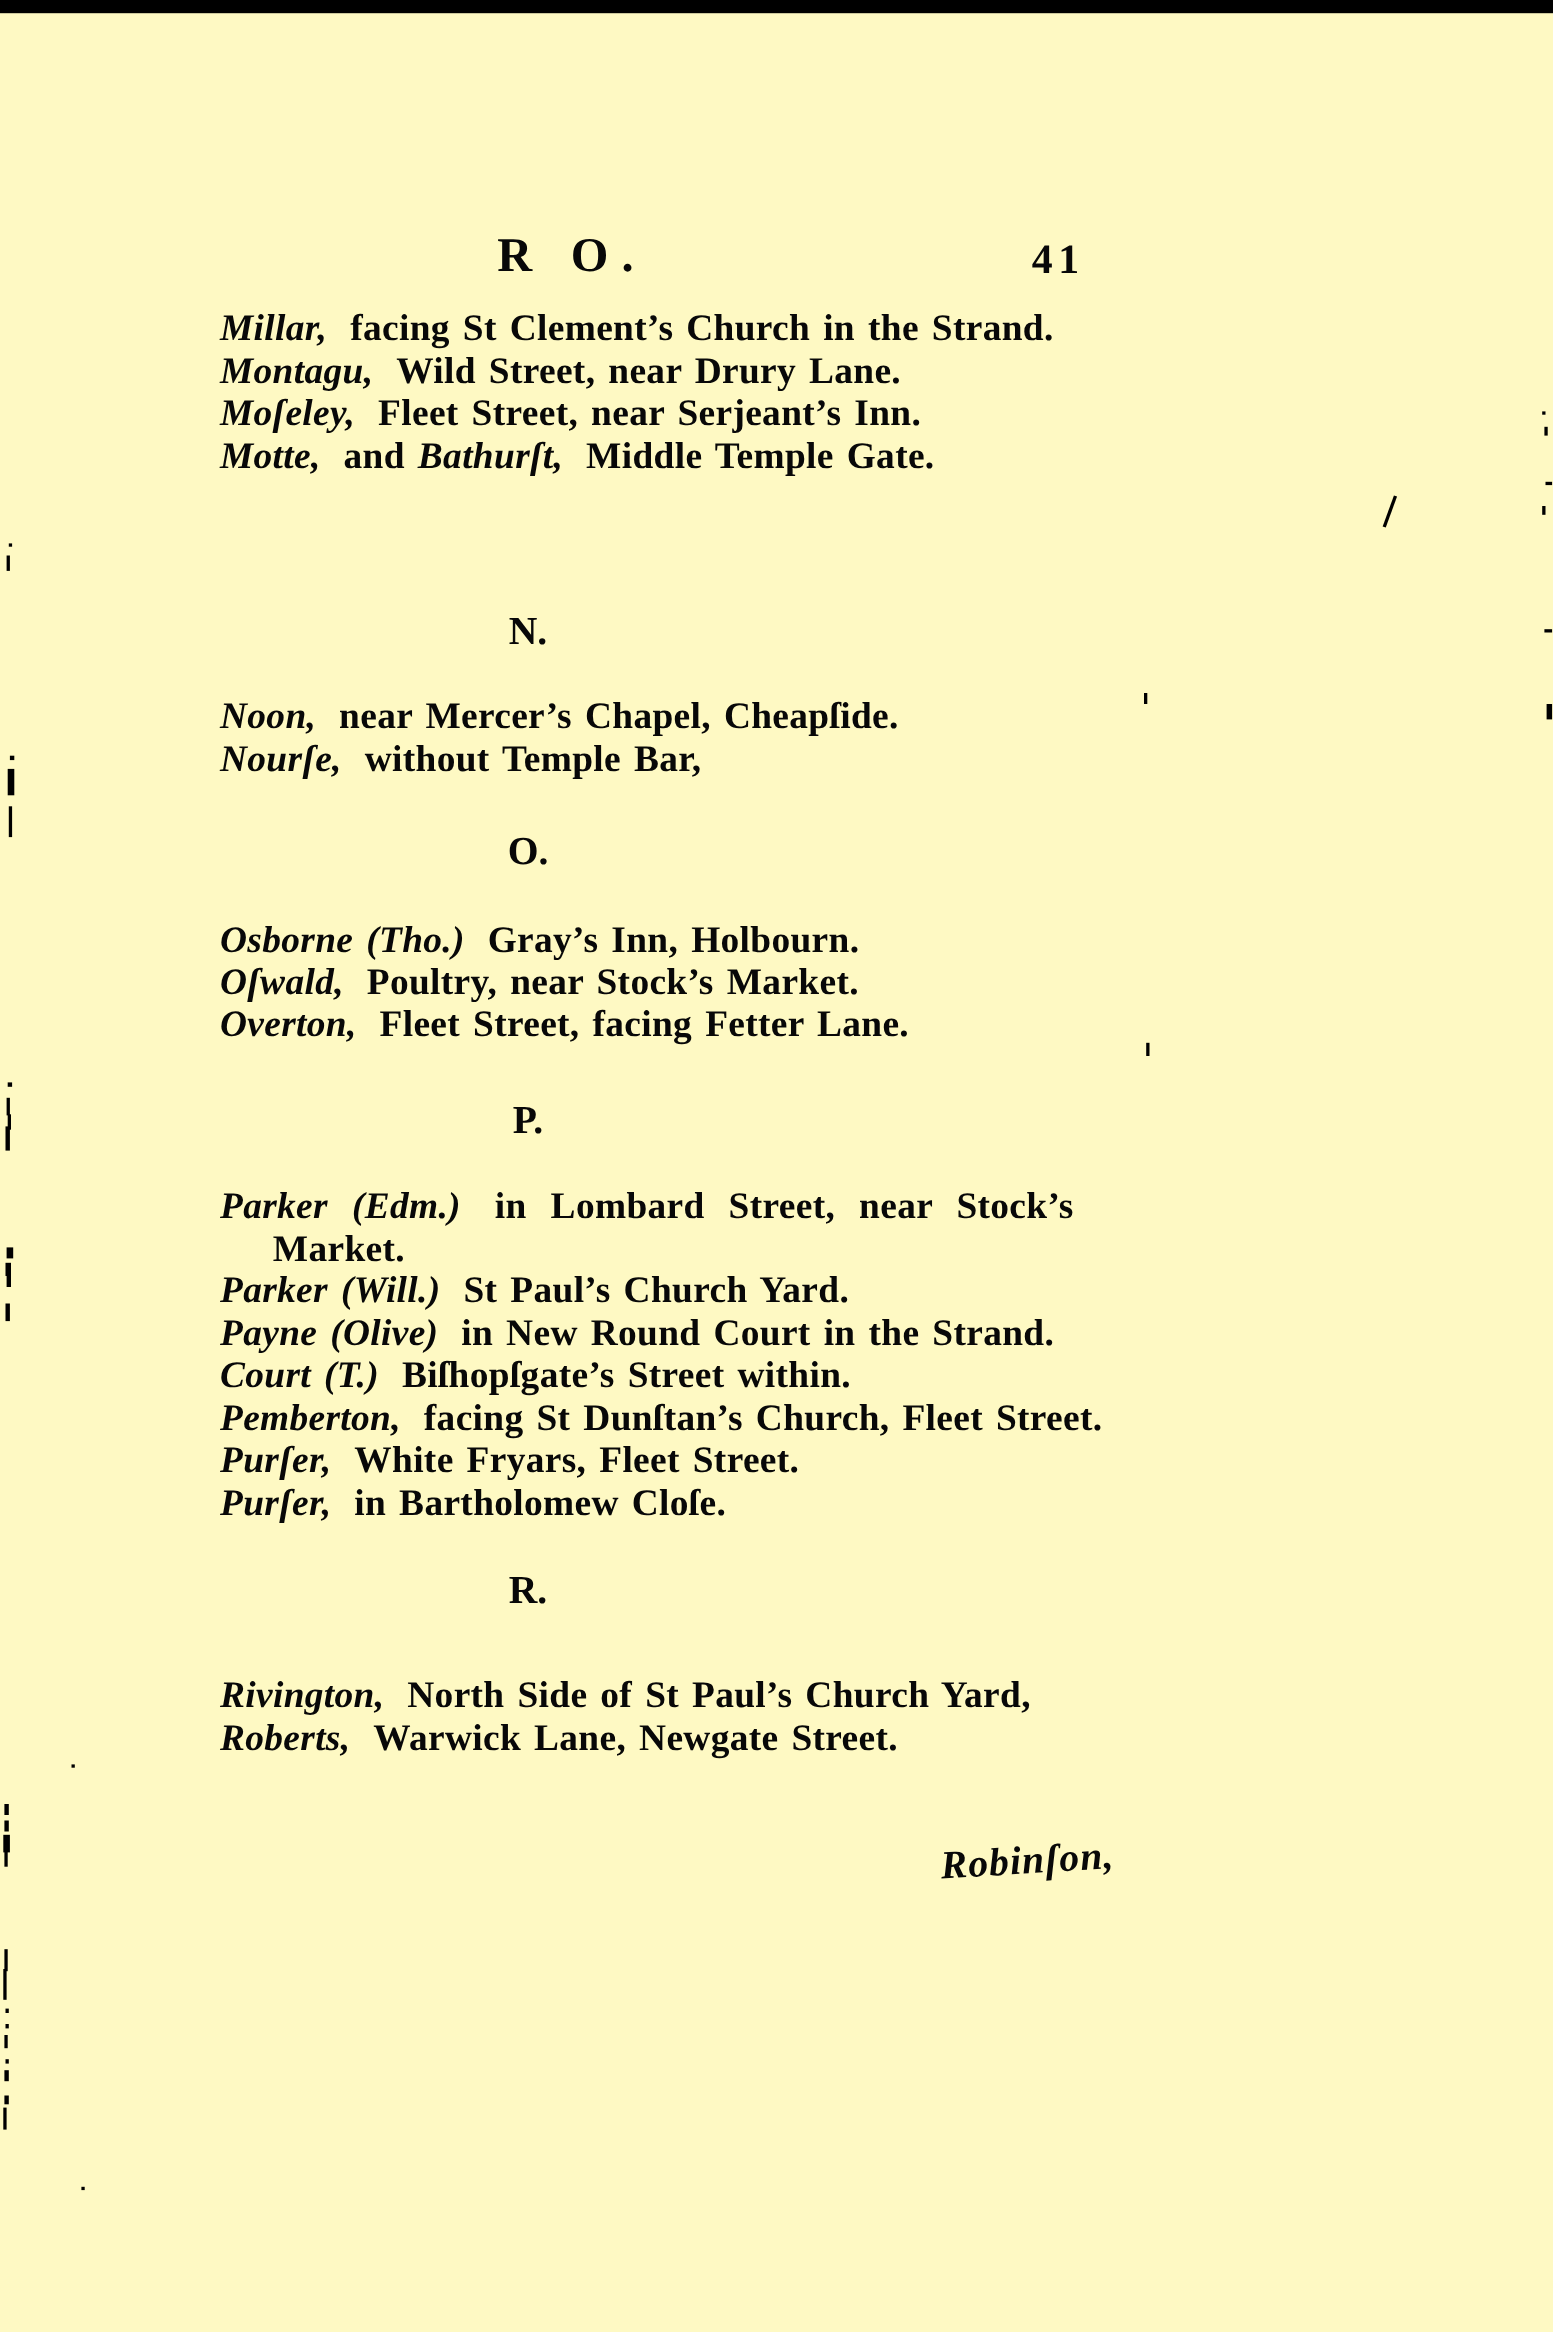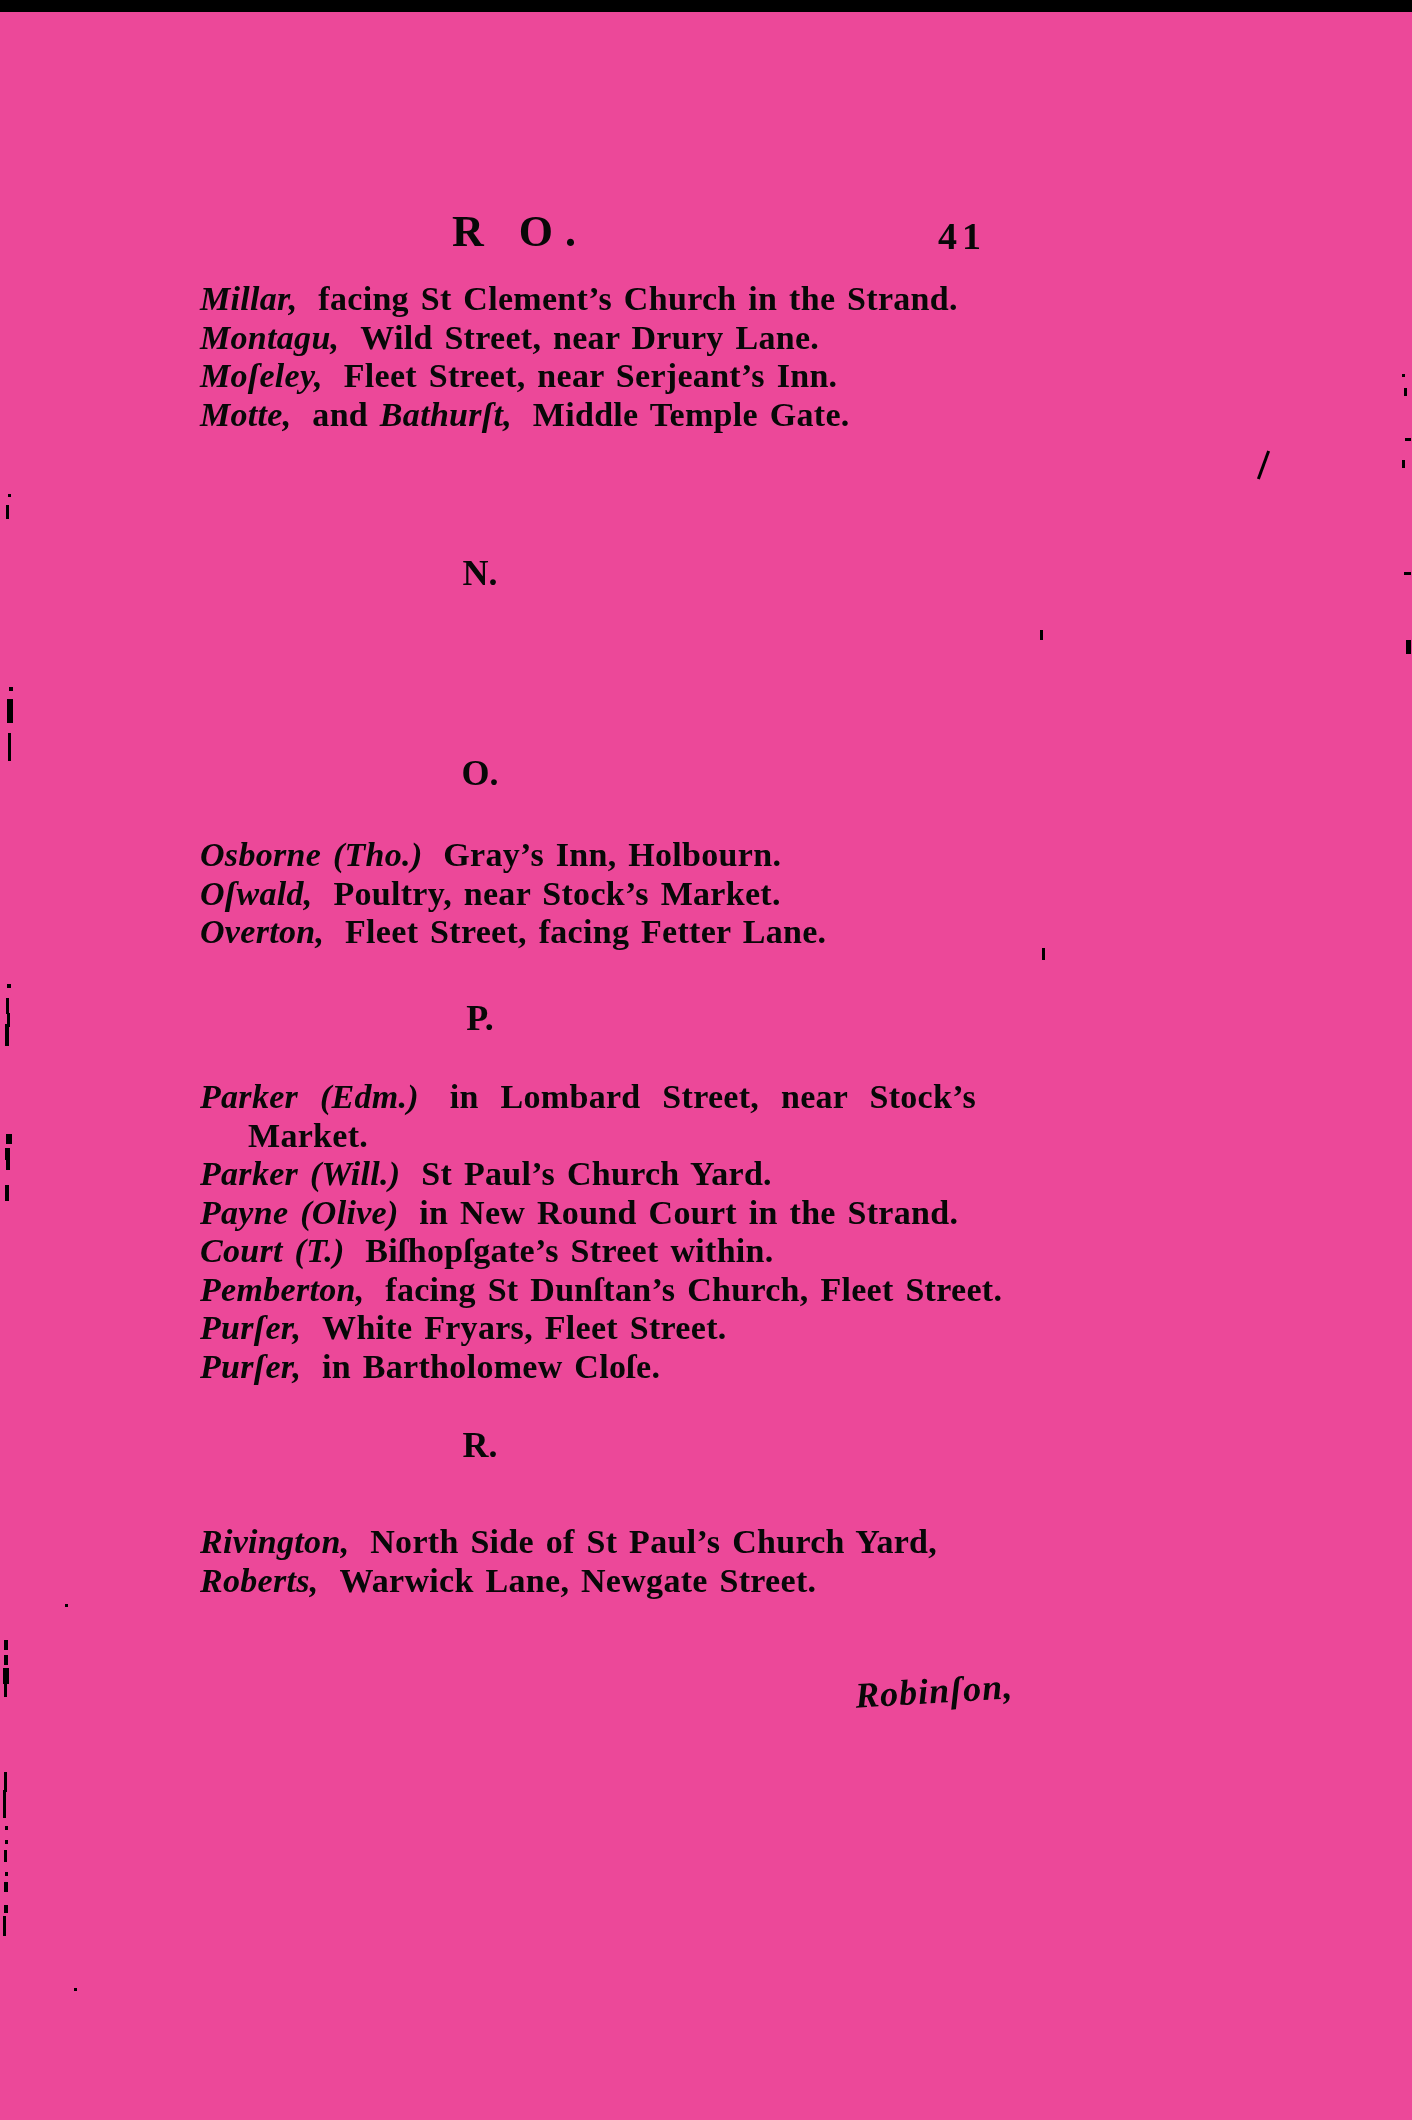--- a/index.html
+++ b/index.html
@@ -1,20 +1,20 @@
 <!DOCTYPE html>
 <html><head>
 <meta charset="utf-8">
 <title>R O. — 41</title>
 <style>
   html,body{margin:0;padding:0;background:#e8e8e8;}
   .page{
     position:relative;
     width:1412px;height:2120px;
-    background:#ec4899;
+    background:#fef9c3;
     overflow:hidden;
     font-family:"Liberation Serif","DejaVu Serif",serif;
     color:#080808;
     font-weight:bold;
   }
   .scan-edge-top{
     position:absolute;left:0;top:0;width:1412px;height:12px;background:#000;
   }
   .pageheader{
     position:absolute;top:206px;left:240px;width:560px;
@@ -67,20 +67,24 @@
   <div class="pagenum">41</div>
 
   <div id="content">
       <div class="sbody sbody-m">
         <div class="line"><span class="it">Millar, </span><span class="ro">facing St Clement’s Church in the Strand. </span></div>
         <div class="line"><span class="it">Montagu, </span><span class="ro">Wild Street, near Drury Lane. </span></div>
         <div class="line"><span class="it">Moſeley, </span><span class="ro">Fleet Street, near Serjeant’s Inn. </span></div>
         <div class="line"><span class="it">Motte, </span><span class="ro">and </span><span class="it">Bathurſt, </span><span class="ro">Middle Temple Gate. </span></div>
       </div>
       <div class="shead shead-n">N.</div>
+      <div class="sbody sbody-n">
+        <div class="line"><span class="it">Noon, </span><span class="ro">near Mercer’s Chapel, Cheapſide. </span></div>
+        <div class="line"><span class="it">Nourſe, </span><span class="ro">without Temple Bar, </span></div>
+      </div>
       <div class="shead shead-o">O.</div>
       <div class="sbody sbody-o">
         <div class="line"><span class="it">Osborne (Tho.) </span><span class="ro">Gray’s Inn, Holbourn. </span></div>
         <div class="line"><span class="it">Oſwald, </span><span class="ro">Poultry, near Stock’s Market. </span></div>
         <div class="line"><span class="it">Overton, </span><span class="ro">Fleet Street, facing Fetter Lane. </span></div>
       </div>
       <div class="shead shead-p">P.</div>
       <div class="sbody sbody-p">
         <div class="line wide"><span class="it">Parker (Edm.) </span><span class="ro">in Lombard Street, near Stock’s </span></div>
         <div class="line indent"><span class="ro">Market. </span></div>

